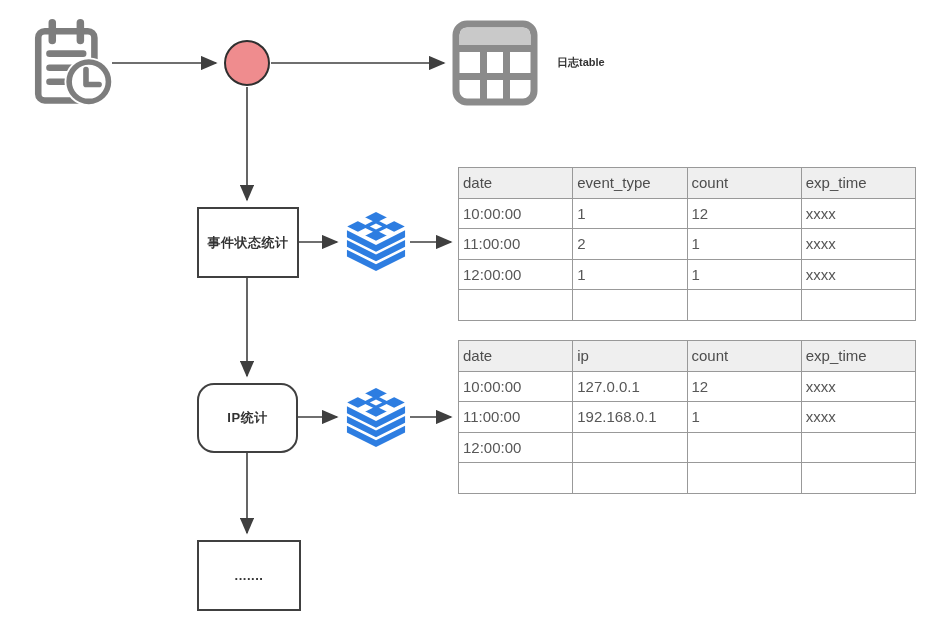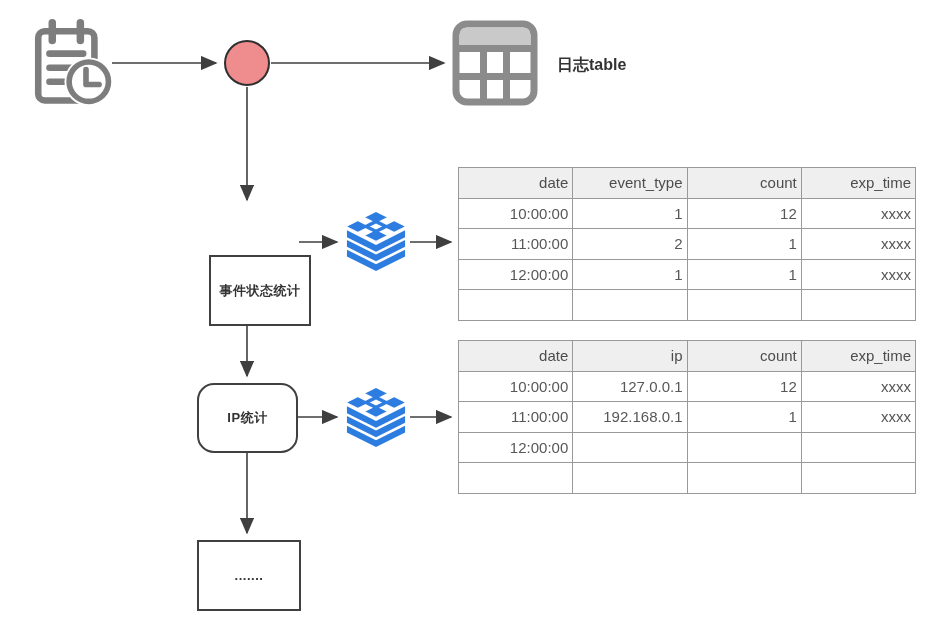--- a/index.html
+++ b/index.html
@@ -14,36 +14,36 @@
   .icon{position:absolute;}
   .node-circle{
     position:absolute;left:224px;top:40px;width:46px;height:46px;
     border-radius:50%;background:#EF8C8E;border:2px solid #2f2f2f;box-sizing:border-box;
   }
   .flow-box{
     position:absolute;background:#ffffff;border:2px solid #404040;box-sizing:border-box;
     display:flex;align-items:center;justify-content:center;
     font-size:13px;font-weight:bold;color:#333333;letter-spacing:.5px;
   }
-  .box-event{left:209px;top:207px;width:102px;height:71px;margin-top:48px;}
+  .box-event{left:197px;top:207px;width:102px;height:71px;}
   .box-ip{left:197px;top:383px;width:101px;height:70px;border-radius:17px;}
   .box-more{left:197px;top:540px;width:104px;height:71px;}
   .log-table-label{
     position:absolute;left:557px;top:55px;
-    font-size:16px;font-weight:bold;color:#333333;
+    font-size:11px;font-weight:bold;color:#333333;
   }
   table.data-table{
     position:absolute;border-collapse:collapse;table-layout:fixed;
     width:458px;background:#ffffff;
   }
   .table-event{left:458px;top:167px;}
   .table-ip{left:458px;top:340px;}
   table.data-table th, table.data-table td{
     border:1px solid #999999;height:29.6px;padding:0 4px;
-    text-align:right;vertical-align:middle;
+    text-align:left;vertical-align:middle;
     font-size:15px;color:#575757;font-weight:normal;
     overflow:hidden;white-space:nowrap;
   }
   table.data-table th{background:#EFEFEF;color:#4d4d4d;}
 </style>
 </head>
 <body>
 
 <div class="canvas">
 

